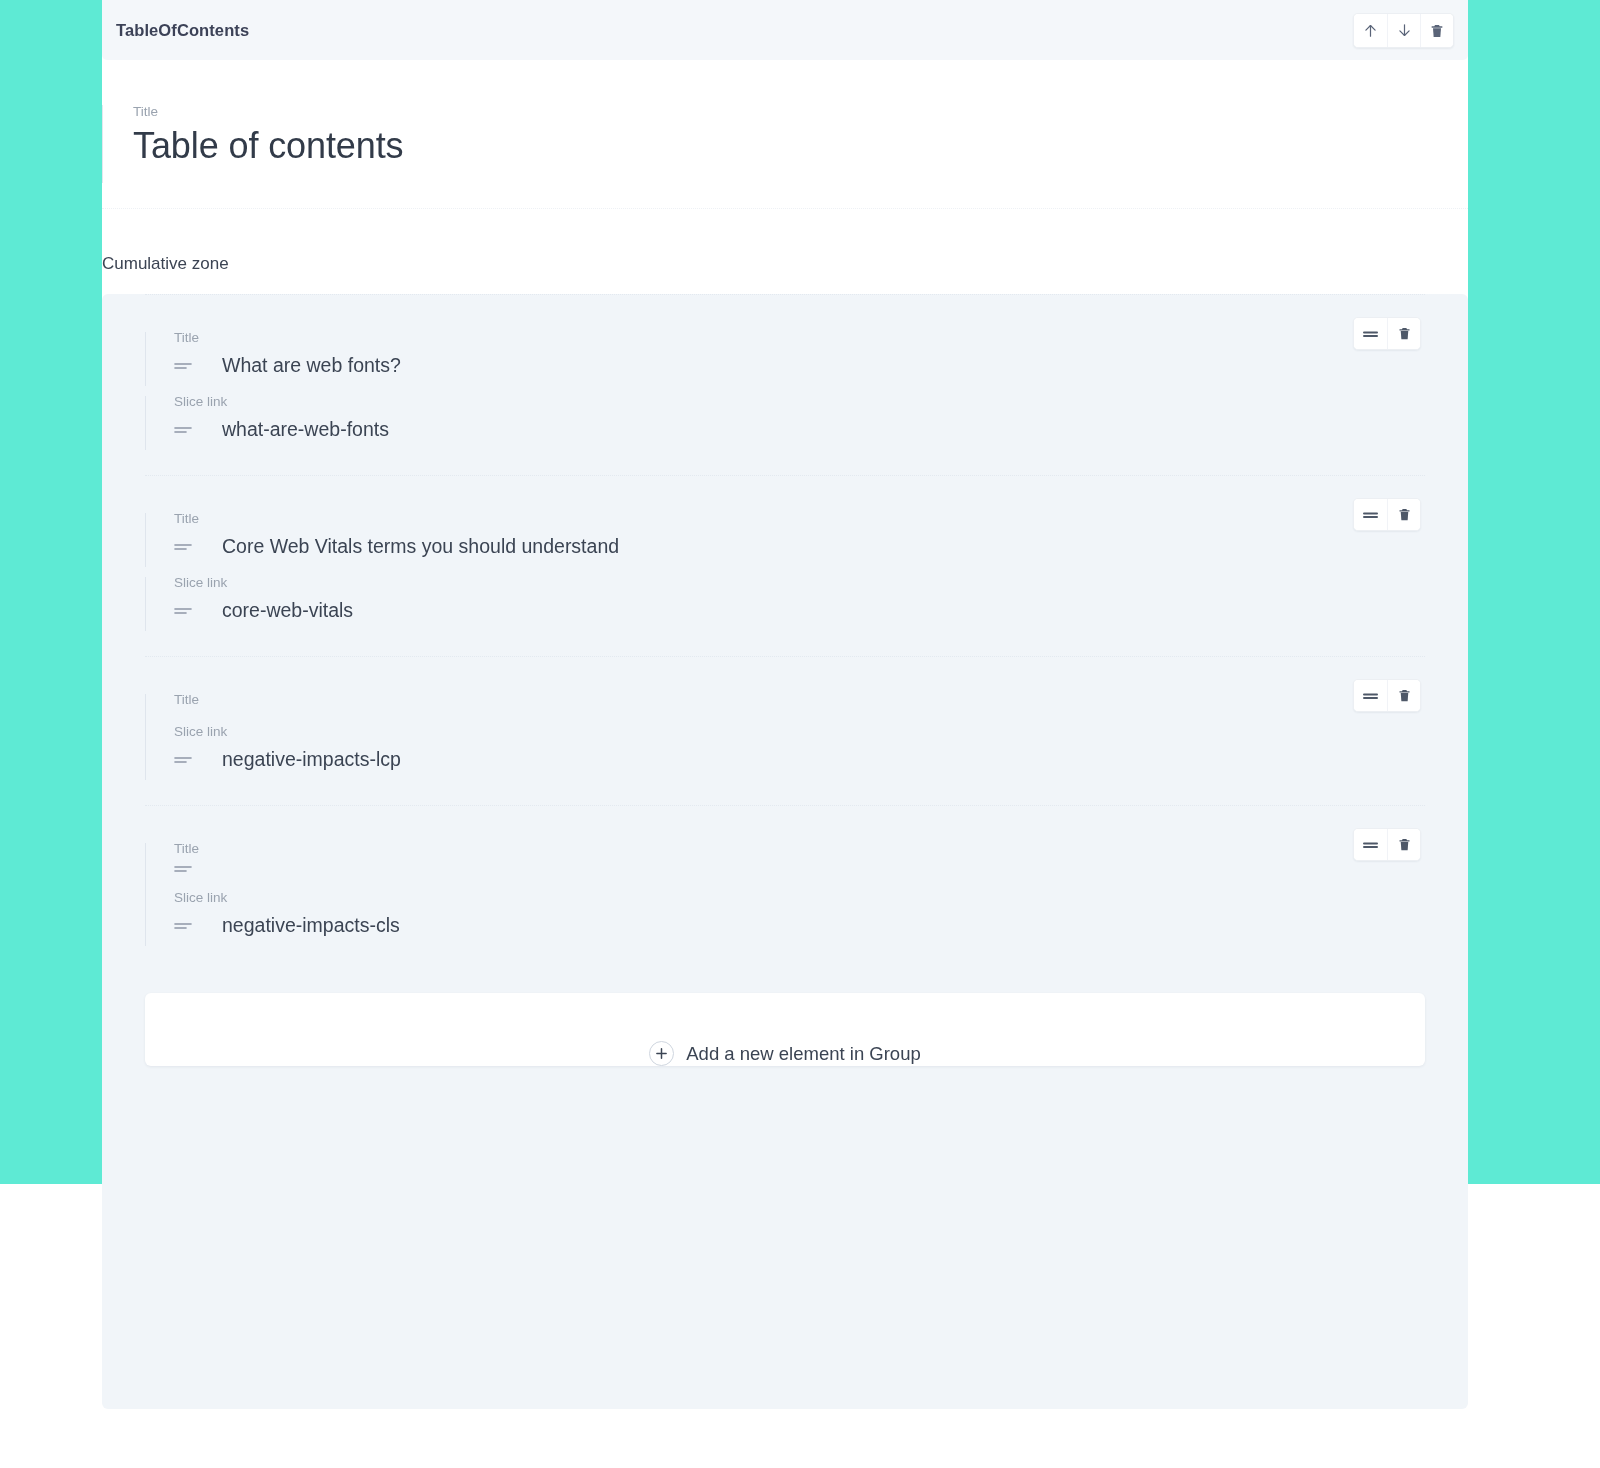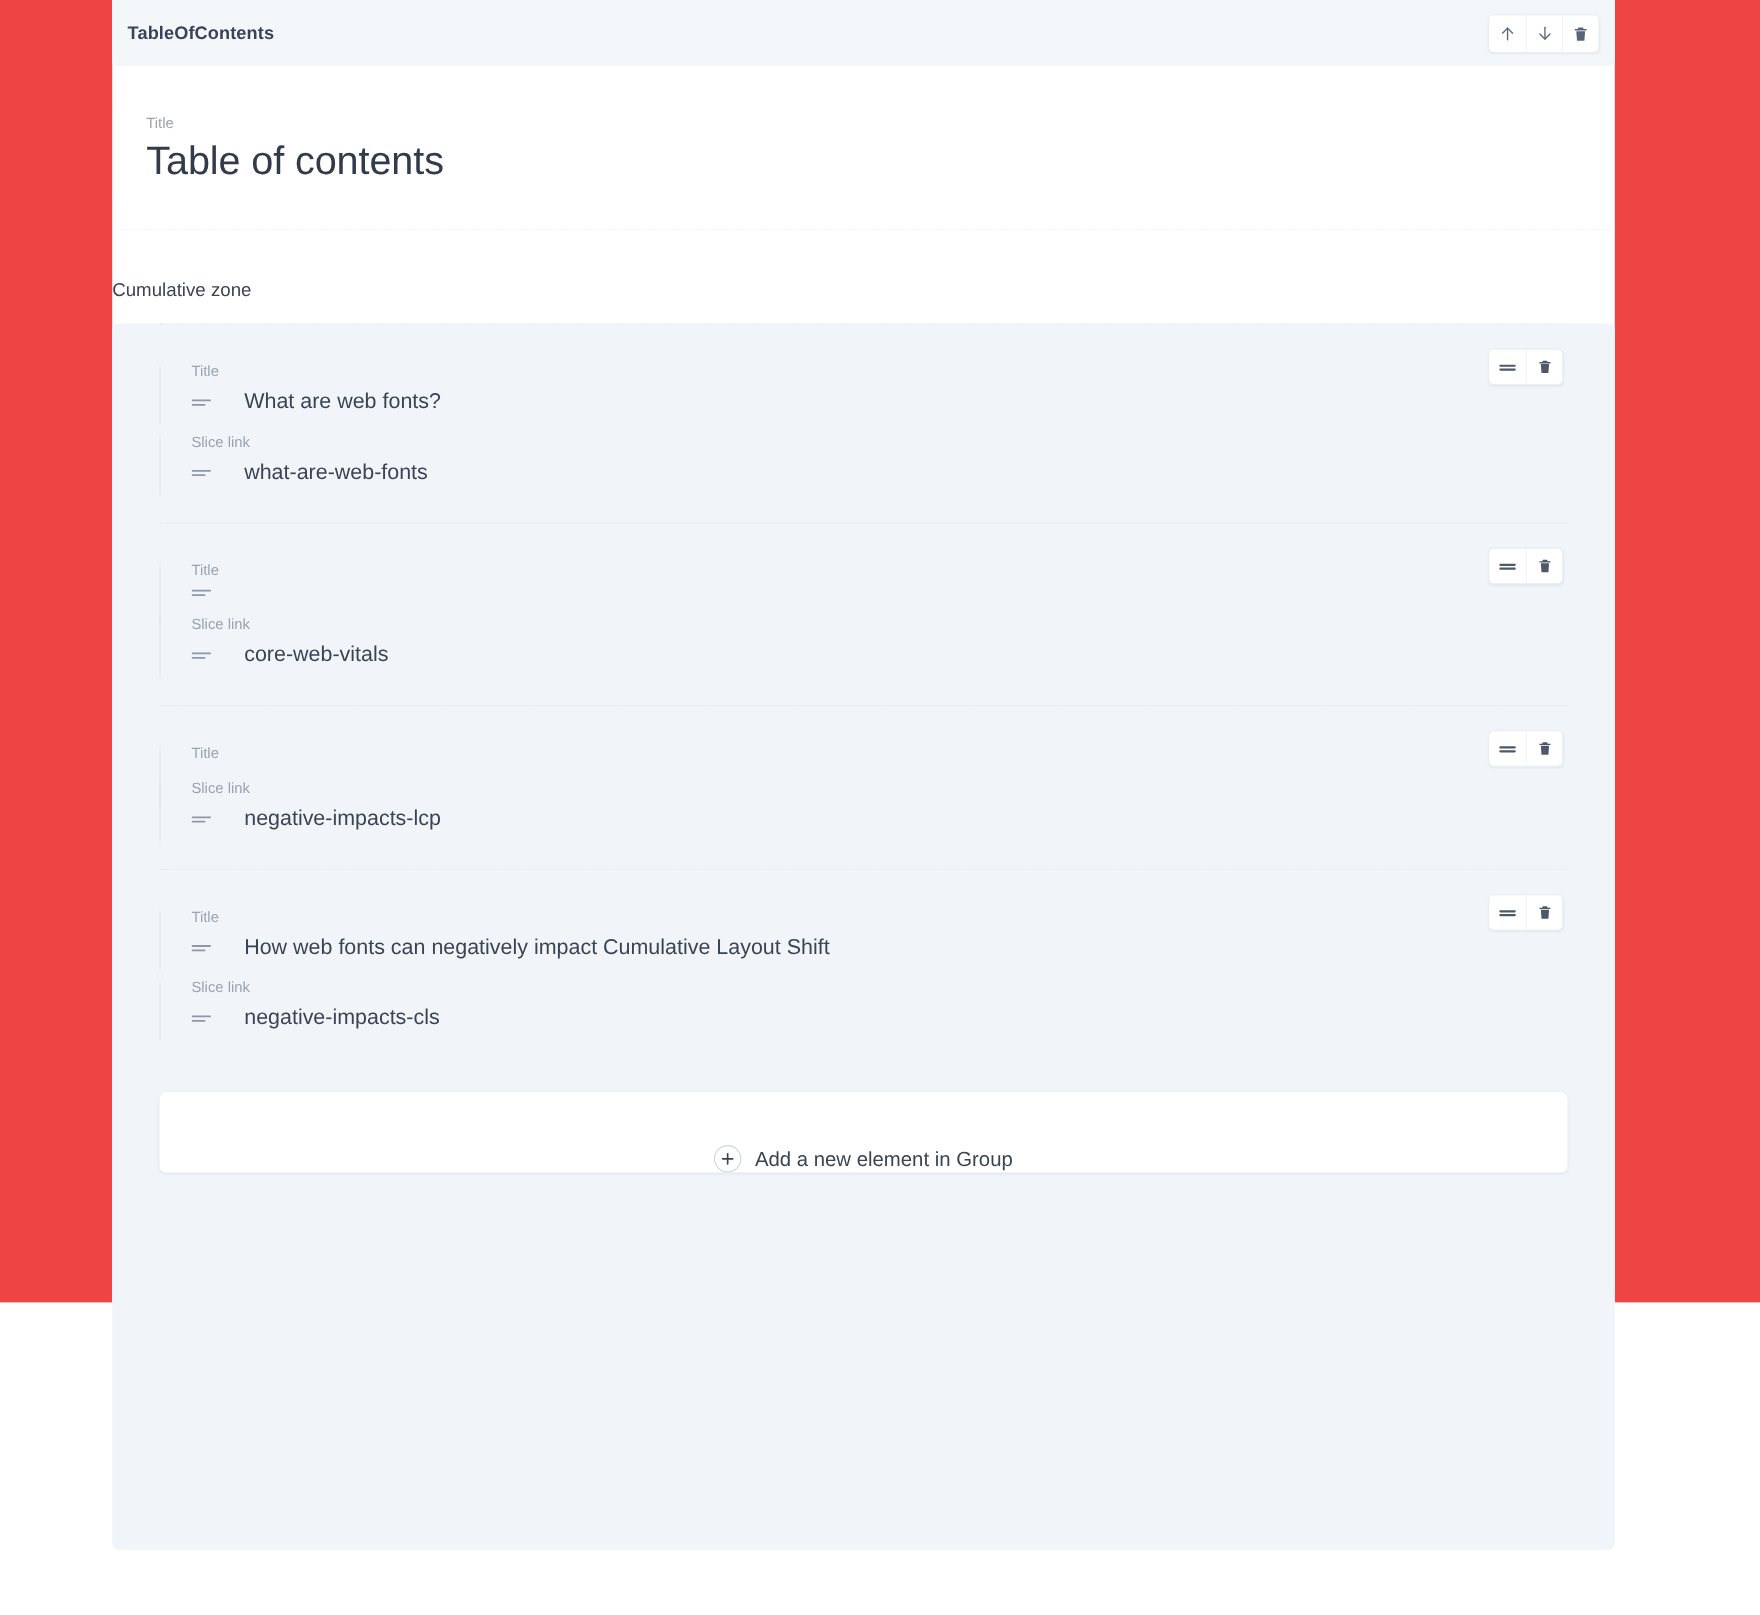--- a/index.html
+++ b/index.html
@@ -7,21 +7,21 @@
     width: 1600px;
     height: 1468px;
     background: #ffffff;
     font-family: "Liberation Sans", sans-serif;
     overflow: hidden;
   }
   .page {
     position: relative;
     width: 1600px;
     height: 1184px;
-    background: #ef4444;
+    background: #5eead4;
   }
 
   
   .slice-panel {
     position: absolute;
     left: 102px;
     top: 0px;
     width: 1366px;
     background: #ffffff;
   }
@@ -299,20 +299,21 @@
       <div class="rz-item">
         <div class="rz-field">
           <div class="rz-field-label">Title</div>
           <div class="rz-field-row">
             <span>
               <svg width="18" height="12" viewBox="0 0 18 12" stroke="#8e97a6" stroke-width="1.6" stroke-linecap="round">
                 <line x1="1" y1="4" x2="17" y2="4"></line>
                   <line x1="1" y1="8" x2="12" y2="8"></line>
               </svg>
             </span>
+            <span class="rz-field-value">Core Web Vitals terms you should understand</span>
           </div>
         </div>
         <div class="rz-field">
           <div class="rz-field-label">Slice link</div>
           <div class="rz-field-row">
             <span>
               <svg width="18" height="12" viewBox="0 0 18 12" stroke="#8e97a6" stroke-width="1.6" stroke-linecap="round">
                 <line x1="1" y1="4" x2="17" y2="4"></line>
                   <line x1="1" y1="8" x2="12" y2="8"></line>
               </svg>
@@ -379,21 +380,20 @@
       <div class="rz-item">
         <div class="rz-field">
           <div class="rz-field-label">Title</div>
           <div class="rz-field-row">
             <span>
               <svg width="18" height="12" viewBox="0 0 18 12" stroke="#8e97a6" stroke-width="1.6" stroke-linecap="round">
                 <line x1="1" y1="4" x2="17" y2="4"></line>
                   <line x1="1" y1="8" x2="12" y2="8"></line>
               </svg>
             </span>
-            <span class="rz-field-value">How web fonts can negatively impact Cumulative Layout Shift</span>
           </div>
         </div>
         <div class="rz-field">
           <div class="rz-field-label">Slice link</div>
           <div class="rz-field-row">
             <span>
               <svg width="18" height="12" viewBox="0 0 18 12" stroke="#8e97a6" stroke-width="1.6" stroke-linecap="round">
                 <line x1="1" y1="4" x2="17" y2="4"></line>
                   <line x1="1" y1="8" x2="12" y2="8"></line>
               </svg>

